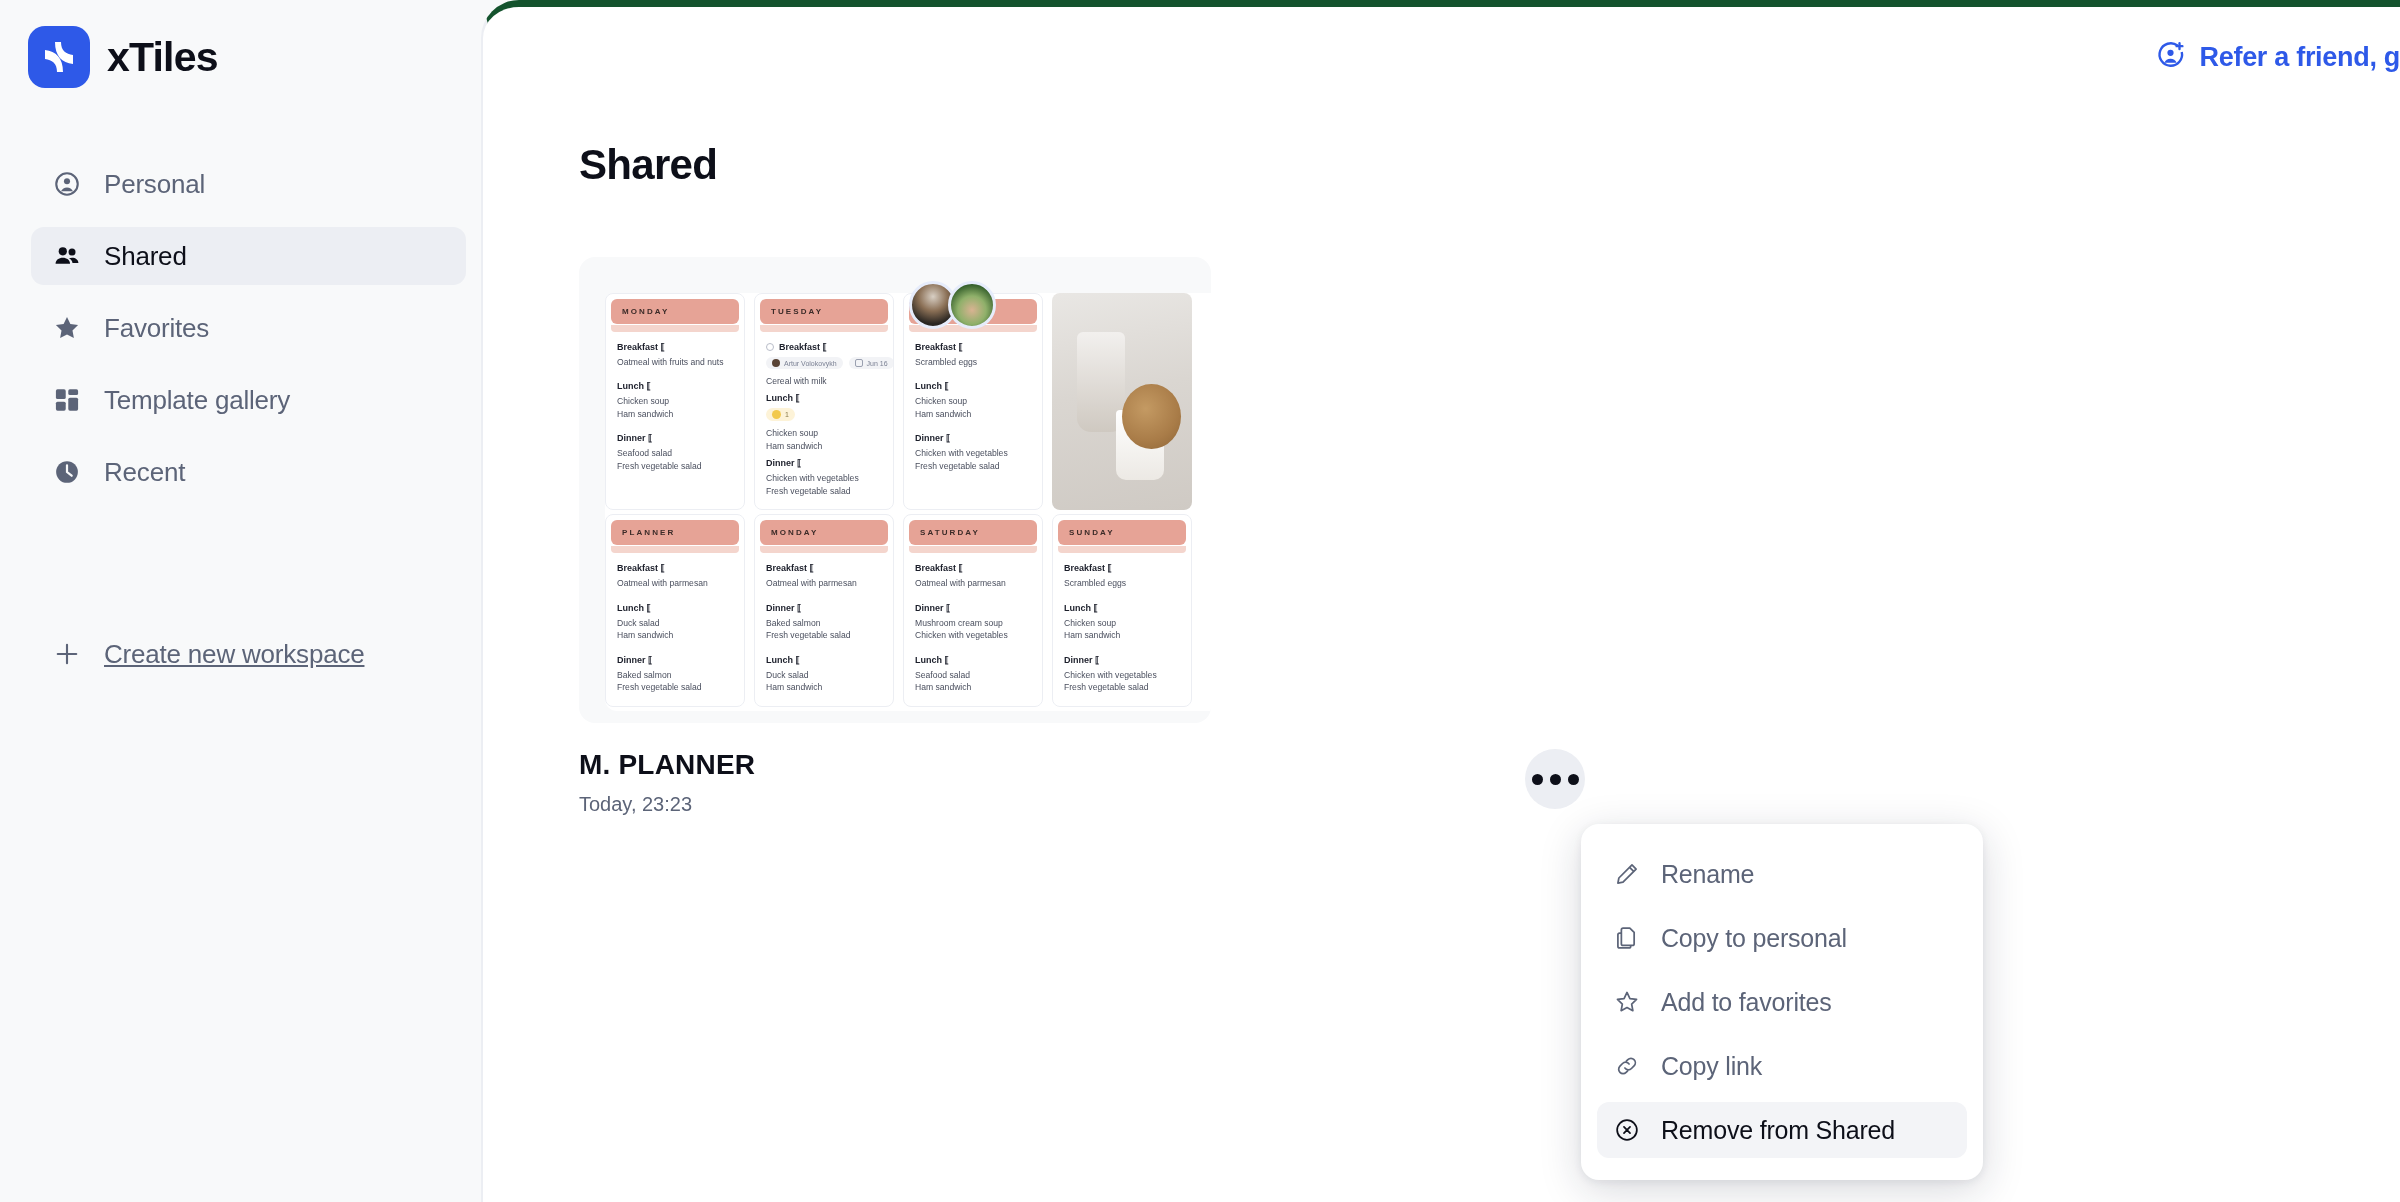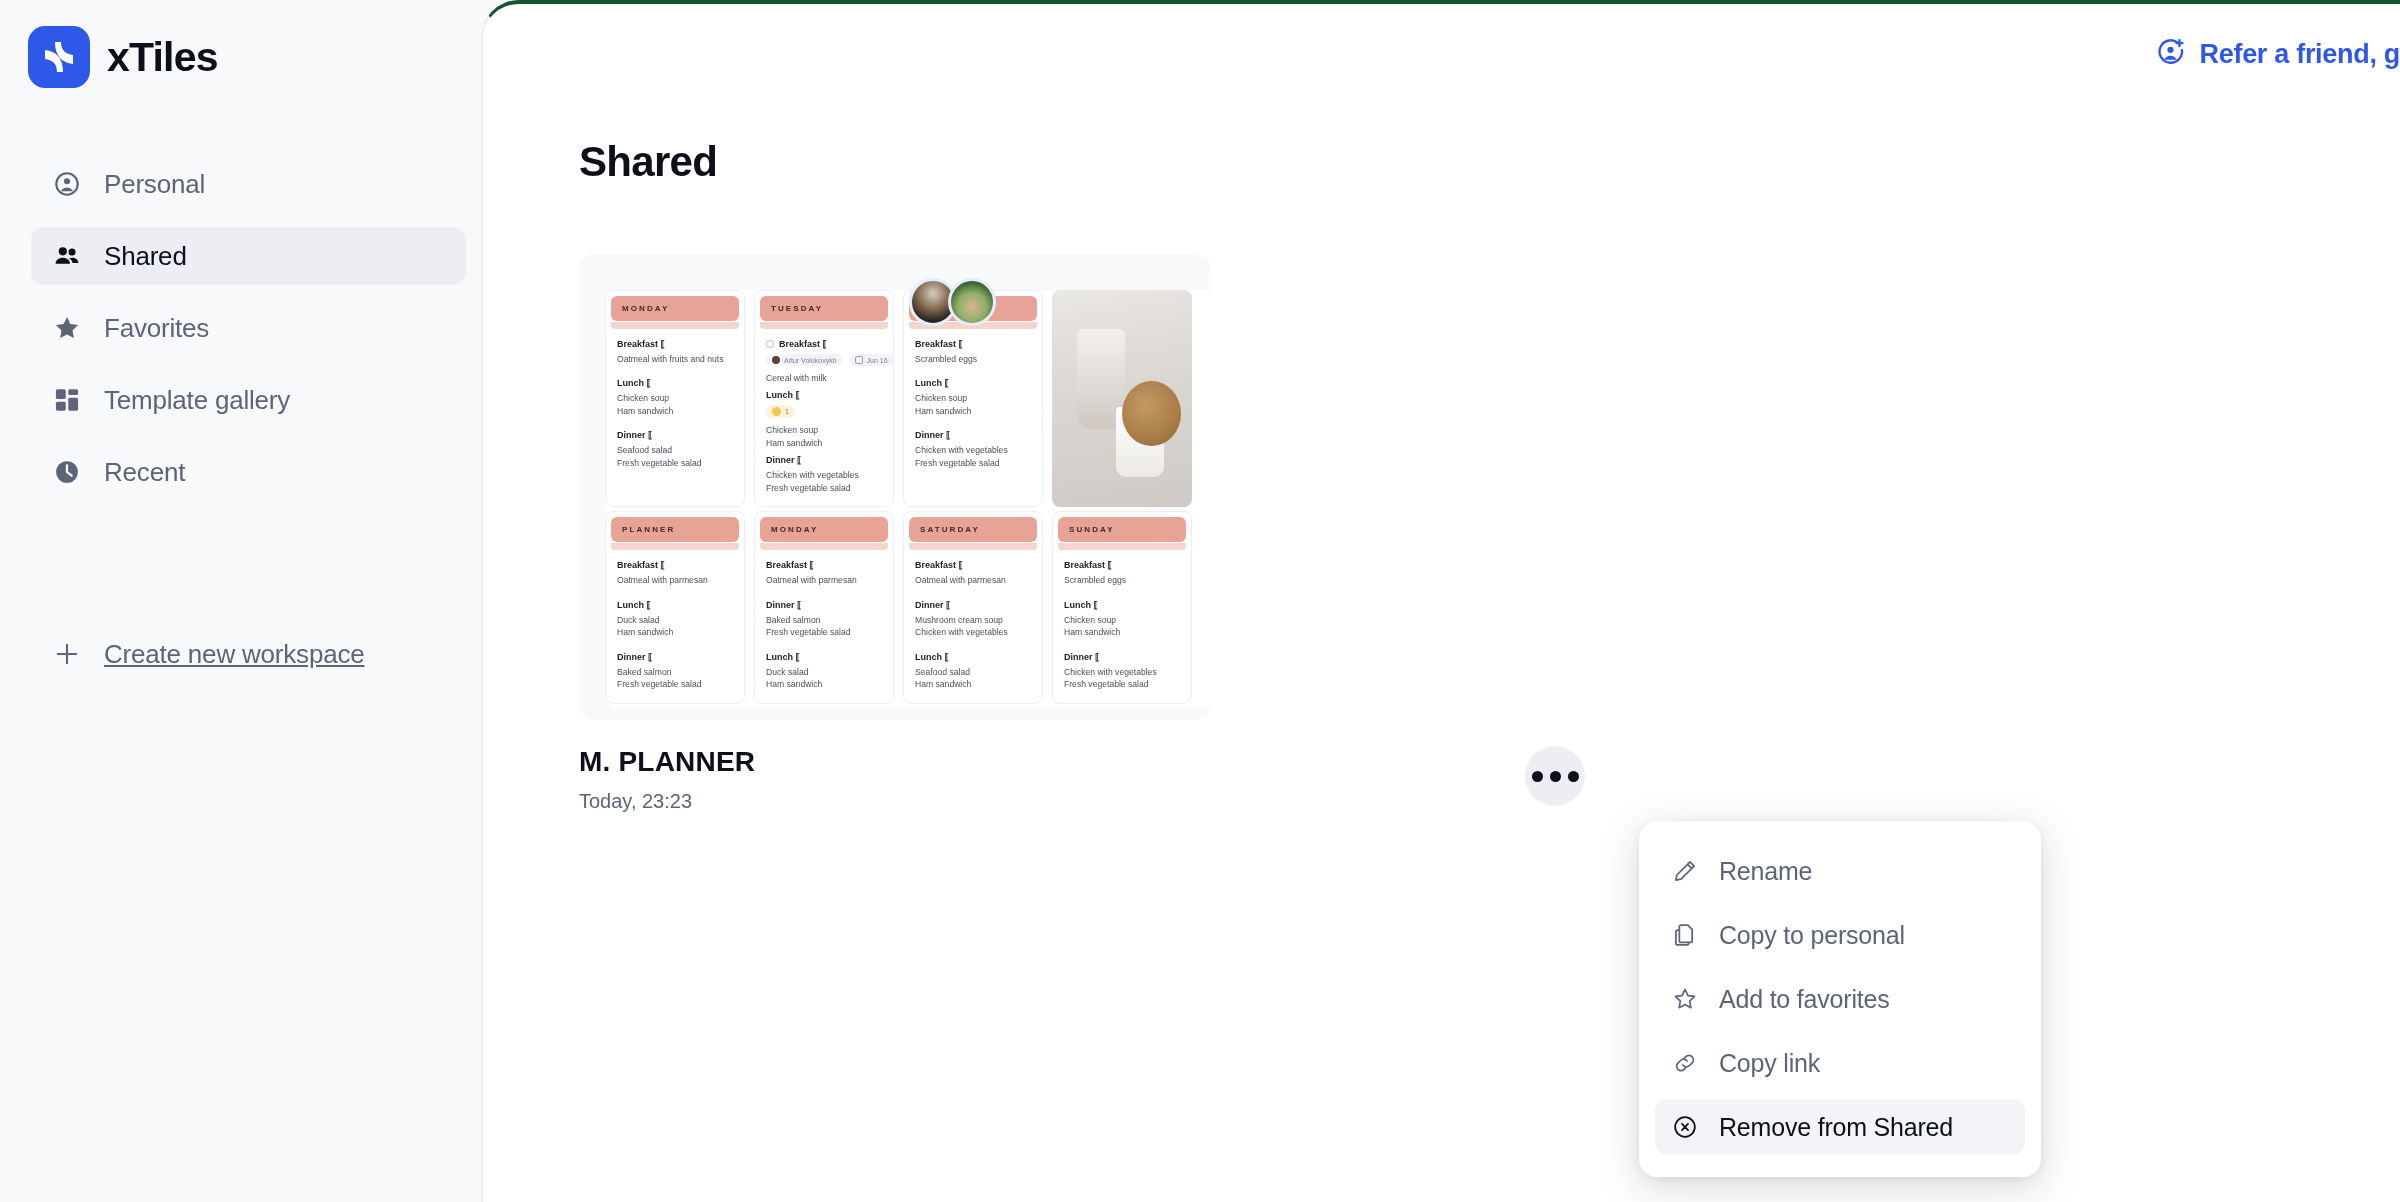--- a/index.html
+++ b/index.html
@@ -39,21 +39,21 @@
     position: absolute; left: 31px; top: 625px;
     display: flex; align-items: center; gap: 22px;
     height: 58px; padding: 0 21px; border-radius: 13px; cursor: pointer;
   }
   .create-ws .nav-label { color: #5c6478; text-decoration: underline; }
 
   
   #main {
     position: absolute; left: 481px; top: 0; width: 1919px; height: 1202px;
     background: #ffffff; border-top-left-radius: 38px;
-    border-left: 2px solid #eceef3; border-top: 4px solid #14532d;
+    border-left: 2px solid #eceef3; border-top: 7px solid #14532d;
   }
   .topbar { position: absolute; right: 0px; top: 0; height: 100px; display: flex; align-items: center; }
   .refer { display: flex; align-items: center; gap: 14px; padding-right: 0; white-space: nowrap; }
   .refer-text { font-size: 27px; font-weight: 700; color: #2e59e8; letter-spacing: -0.3px; }
 
   .page-title {
     position: absolute; left: 96px; top: 134px;
     font-size: 42px; font-weight: 700; color: #0d0f19; letter-spacing: -0.7px;
   }
 
@@ -132,21 +132,21 @@
   .card-date { font-size: 20px; color: #5c6478; margin-top: 12px; }
   .dots-btn {
     position: absolute; right: -374px; top: 0px;
     width: 60px; height: 60px; border-radius: 50%; background: #eceef3;
     display: flex; align-items: center; justify-content: center; gap: 7px; cursor: pointer;
   }
   .dot { width: 11px; height: 11px; border-radius: 50%; background: #0d0f19; }
 
   
   .ctx-menu {
-    position: absolute; left: 1156px; top: 817px; width: 402px;
+    position: absolute; left: 1098px; top: 817px; width: 402px;
     background: #fff; border-radius: 18px;
     box-shadow: 0 10px 42px rgba(24,30,56,.17), 0 2px 8px rgba(24,30,56,.07);
     padding: 22px 16px; z-index: 20;
   }
   .ctx-item {
     display: flex; align-items: center; gap: 20px;
     height: 56px; padding: 0 16px; border-radius: 12px; cursor: pointer;
   }
   .ctx-item + .ctx-item { margin-top: 8px; }
   .ctx-item.active { background: #f3f4f7; }

